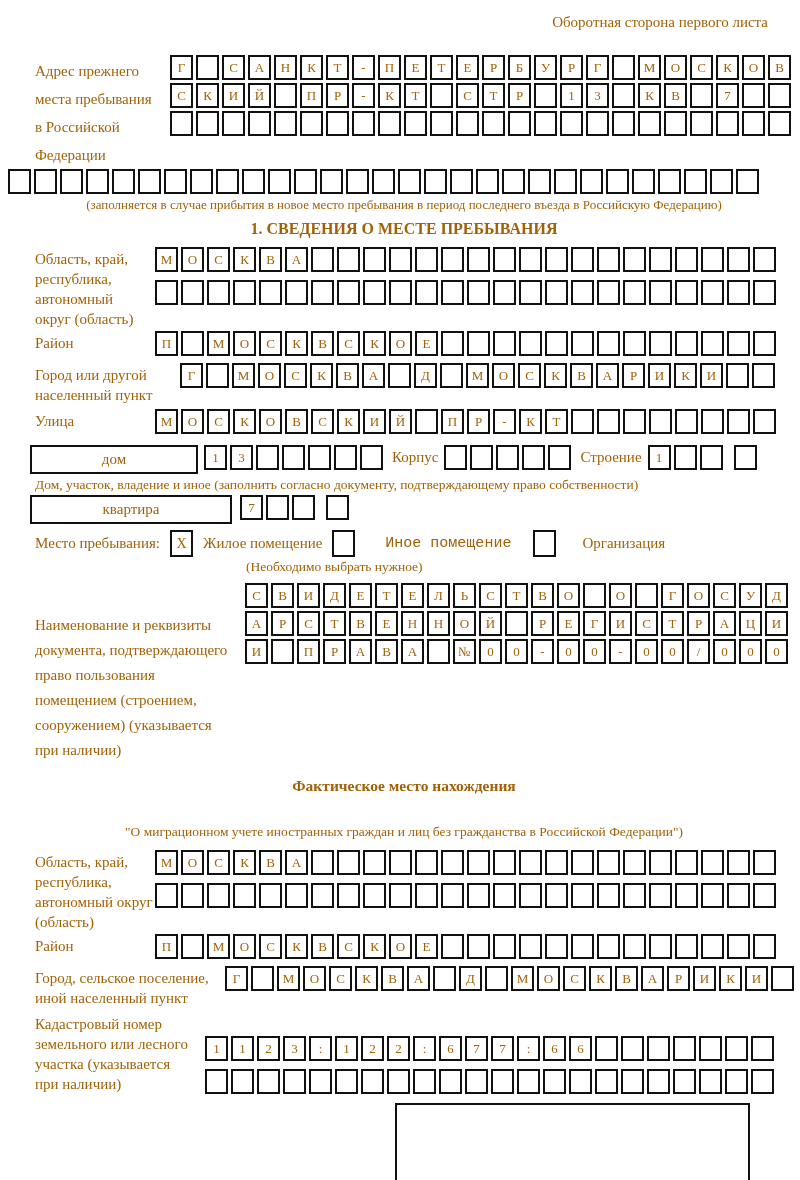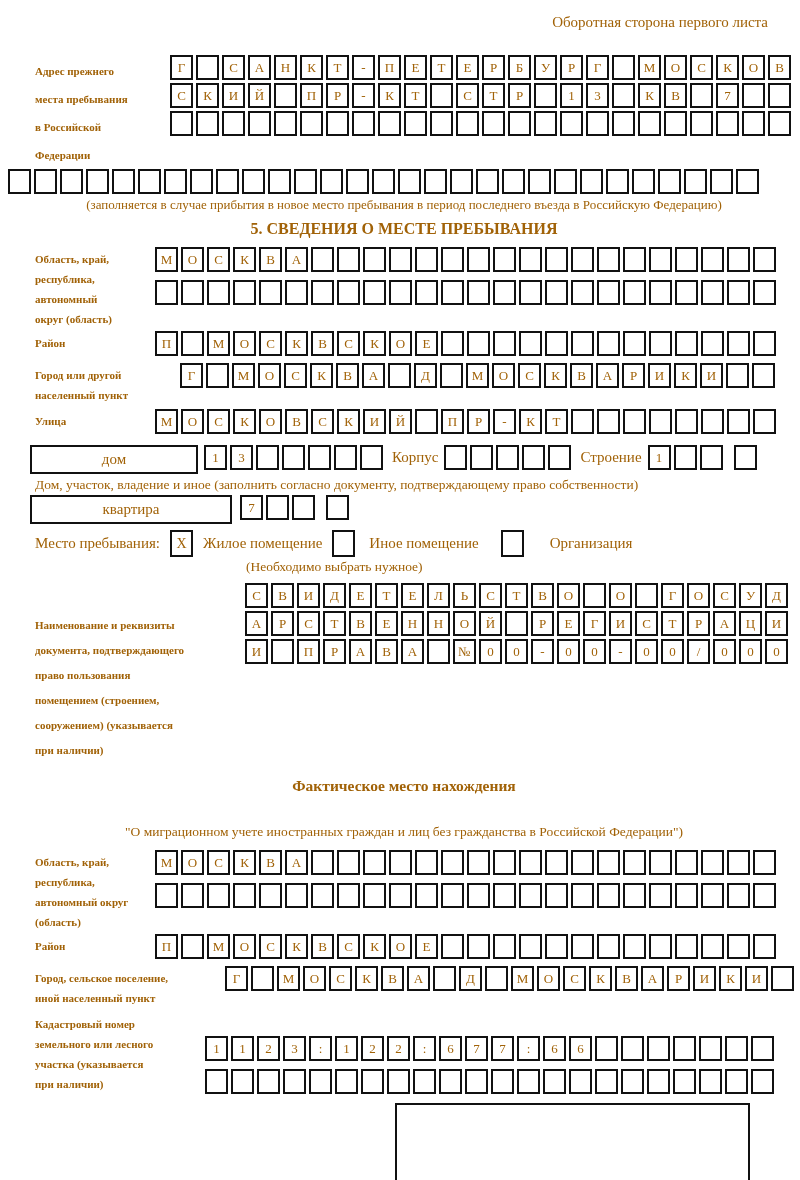--- a/index.html
+++ b/index.html
@@ -14,26 +14,25 @@
     box-sizing:border-box;
     overflow:hidden;
   }
   .header-note{
     padding:14px 32px 0 0;
     text-align:right;
     font-size:15px;
   }
   .frow{display:flex;align-items:flex-start;}
   .flabel{
-    font-size:11px;
+    font-size:15px;
     line-height:20px;
     white-space:pre-line;
     flex:0 0 auto;
     padding-top:2px;
-    font-weight:bold;
   }
   .ml27{margin-left:27px;}
   .w135{width:135px;} .w120{width:120px;} .w145{width:145px;}
   .w210{width:210px;} .w190{width:190px;} .w170{width:170px;}
   .lab-tall{line-height:28px;}
   .lab-doc{line-height:25px;margin-top:28px;}
   .grid{flex:1 1 auto;}
   .cellrow{white-space:nowrap;height:25px;margin-bottom:3px;}
   .cell{
     display:inline-block;
@@ -100,21 +99,21 @@
 Федерации</div>
     <div class="grid">
       <div class="cellrow"><span class="cell">Г</span><span class="cell"></span><span class="cell">С</span><span class="cell">А</span><span class="cell">Н</span><span class="cell">К</span><span class="cell">Т</span><span class="cell">-</span><span class="cell">П</span><span class="cell">Е</span><span class="cell">Т</span><span class="cell">Е</span><span class="cell">Р</span><span class="cell">Б</span><span class="cell">У</span><span class="cell">Р</span><span class="cell">Г</span><span class="cell"></span><span class="cell">М</span><span class="cell">О</span><span class="cell">С</span><span class="cell">К</span><span class="cell">О</span><span class="cell">В</span></div>
       <div class="cellrow"><span class="cell">С</span><span class="cell">К</span><span class="cell">И</span><span class="cell">Й</span><span class="cell"></span><span class="cell">П</span><span class="cell">Р</span><span class="cell">-</span><span class="cell">К</span><span class="cell">Т</span><span class="cell"></span><span class="cell">С</span><span class="cell">Т</span><span class="cell">Р</span><span class="cell"></span><span class="cell">1</span><span class="cell">3</span><span class="cell"></span><span class="cell">К</span><span class="cell">В</span><span class="cell"></span><span class="cell">7</span><span class="cell"></span><span class="cell"></span></div>
       <div class="cellrow"><span class="cell"></span><span class="cell"></span><span class="cell"></span><span class="cell"></span><span class="cell"></span><span class="cell"></span><span class="cell"></span><span class="cell"></span><span class="cell"></span><span class="cell"></span><span class="cell"></span><span class="cell"></span><span class="cell"></span><span class="cell"></span><span class="cell"></span><span class="cell"></span><span class="cell"></span><span class="cell"></span><span class="cell"></span><span class="cell"></span><span class="cell"></span><span class="cell"></span><span class="cell"></span><span class="cell"></span></div>
     </div>
   </div>
   <div class="cellrow fullrow"><span class="cell"></span><span class="cell"></span><span class="cell"></span><span class="cell"></span><span class="cell"></span><span class="cell"></span><span class="cell"></span><span class="cell"></span><span class="cell"></span><span class="cell"></span><span class="cell"></span><span class="cell"></span><span class="cell"></span><span class="cell"></span><span class="cell"></span><span class="cell"></span><span class="cell"></span><span class="cell"></span><span class="cell"></span><span class="cell"></span><span class="cell"></span><span class="cell"></span><span class="cell"></span><span class="cell"></span><span class="cell"></span><span class="cell"></span><span class="cell"></span><span class="cell"></span><span class="cell"></span></div>
   <div class="center-note">(заполняется в случае прибытия в новое место пребывания в период последнего въезда в Российскую Федерацию)</div>
 
-  <div class="h2">5. СВЕДЕНИЯ О МЕСТЕ ПРЕБЫВАНИЯ</div>
+  <div class="h2">1. СВЕДЕНИЯ О МЕСТЕ ПРЕБЫВАНИЯ</div>
 
   <div class="frow">
     <div class="flabel ml27 w120">Область, край,
 республика,
 автономный
 округ (область)</div>
     <div class="grid">
       <div class="cellrow"><span class="cell">М</span><span class="cell">О</span><span class="cell">С</span><span class="cell">К</span><span class="cell">В</span><span class="cell">А</span><span class="cell"></span><span class="cell"></span><span class="cell"></span><span class="cell"></span><span class="cell"></span><span class="cell"></span><span class="cell"></span><span class="cell"></span><span class="cell"></span><span class="cell"></span><span class="cell"></span><span class="cell"></span><span class="cell"></span><span class="cell"></span><span class="cell"></span><span class="cell"></span><span class="cell"></span><span class="cell"></span></div>
       <div class="cellrow gap8"><span class="cell"></span><span class="cell"></span><span class="cell"></span><span class="cell"></span><span class="cell"></span><span class="cell"></span><span class="cell"></span><span class="cell"></span><span class="cell"></span><span class="cell"></span><span class="cell"></span><span class="cell"></span><span class="cell"></span><span class="cell"></span><span class="cell"></span><span class="cell"></span><span class="cell"></span><span class="cell"></span><span class="cell"></span><span class="cell"></span><span class="cell"></span><span class="cell"></span><span class="cell"></span><span class="cell"></span></div>
     </div>
@@ -149,21 +148,21 @@
 
   <div class="mt2" style="white-space:nowrap;">
     <span class="bigbox kv-box">квартира</span><span class="cellrow gap-last" style="display:inline-block;"><span class="cell">7</span><span class="cell"></span><span class="cell"></span><span class="cell"></span></span>
   </div>
 
   <div class="mesto-row">
     <span class="txt">Место пребывания:</span>
     <span class="checkbox">X</span>
     <span class="txt">Жилое помещение</span>
     <span class="checkbox"></span>
-    <span class="txt" style="margin-left:4px;">Иное помещение</span>
+    <span class="txt" style="margin-left:20px;font-family:Liberation Mono, monospace;">Иное помещение</span>
     <span class="checkbox" style="margin-left:14px;"></span>
     <span class="txt" style="margin-left:16px;">Организация</span>
   </div>
   <div class="mesto-note">(Необходимо выбрать нужное)</div>
 
   <div class="frow mt8">
     <div class="flabel ml27 w210 lab-doc">Наименование и реквизиты
 документа, подтверждающего
 право пользования
 помещением (строением,

